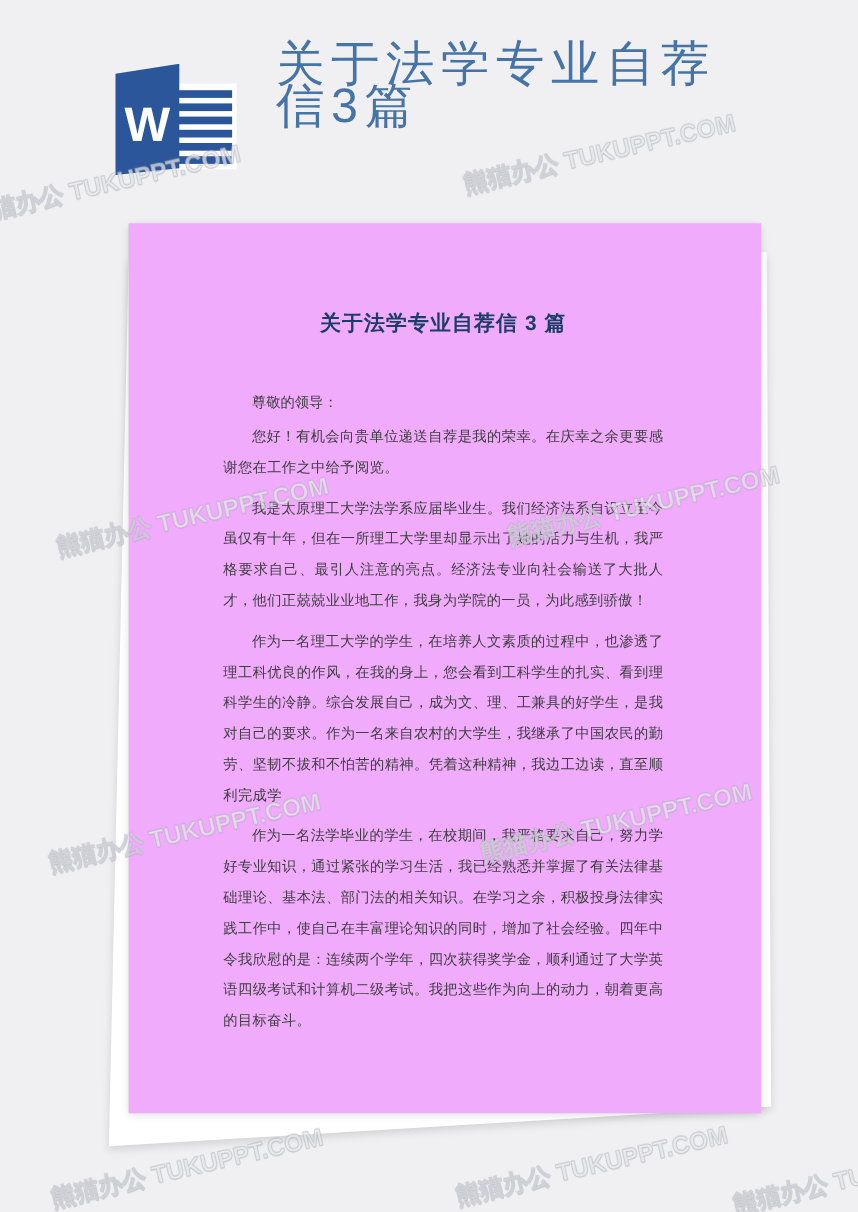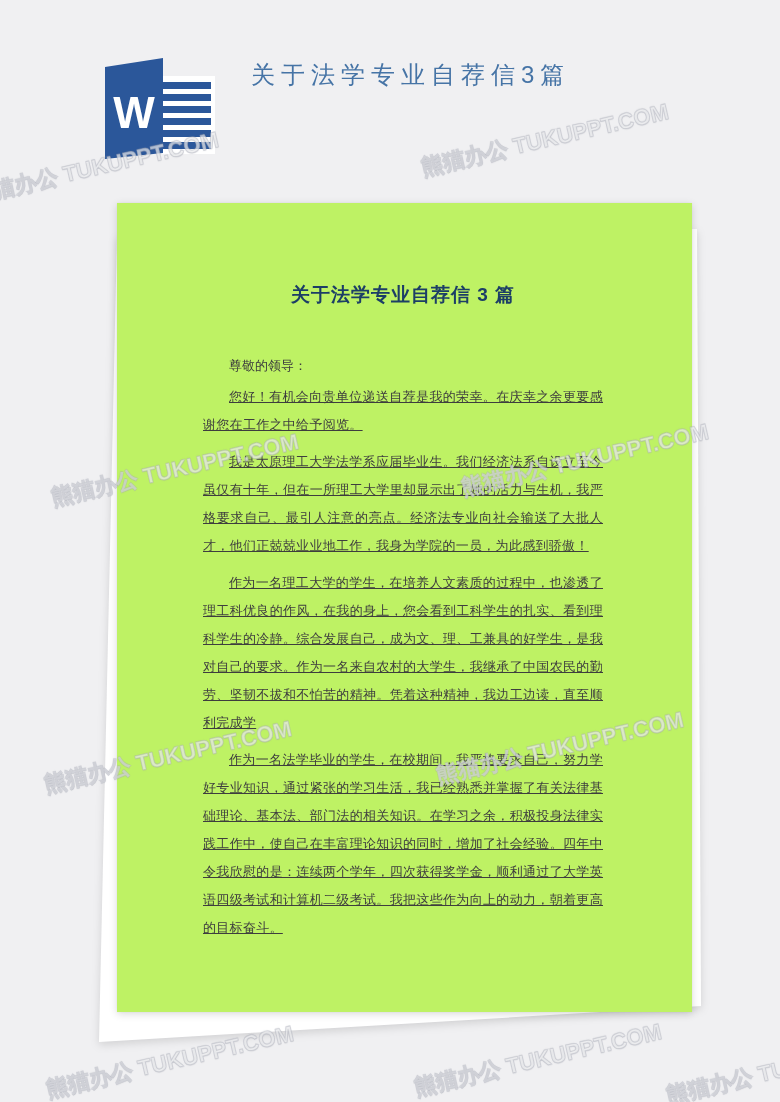--- a/index.html
+++ b/index.html
@@ -11,48 +11,48 @@
   }
   html,body{margin:0;padding:0;}
   body{
     width:780px;height:1102px;position:relative;overflow:hidden;
     background:var(--background);
     font-family:"Liberation Sans","DejaVu Sans",sans-serif;
   }
   
   .header-icon{position:absolute;left:102px;top:58px;width:118px;height:118px;}
   .header-title{
-    position:absolute;left:251px;top:56px;width:420px;
-    font-size:24px;line-height:38px;letter-spacing:6px;
+    position:absolute;left:251px;top:40px;width:420px;
+    font-size:44px;line-height:38px;letter-spacing:6px;
     color:var(--header_title);font-weight:400;
   }
   
   .back-sheet-wrap{position:absolute;left:0;top:0;width:780px;height:1102px;
     filter:drop-shadow(0 3px 4px rgba(0,0,0,0.13));}
   .back-sheet{position:absolute;left:0;top:0;width:780px;height:1102px;background:#ffffff;
     clip-path:polygon(117px 236px,697px 229px,701px 1006px,99px 1042px);}
   .page{
     position:absolute;left:117px;top:203px;width:575px;height:809px;
-    background:#bef264;box-sizing:border-box;
+    background:#f0abfc;box-sizing:border-box;
     padding:78px 89px 16px 86px;overflow:hidden;
     box-shadow:0 2px 8px rgba(0,0,0,0.15),0 0 1px rgba(0,0,0,0.08);
   }
   
   .doc-title{
     margin:0 0 44px 0;text-align:center;
     font-size:19px;line-height:27px;font-weight:bold;letter-spacing:1px;
     color:var(--doc_title);
   }
   .salutation{
     margin:0 0 3px 0;font-size:13px;line-height:28px;color:var(--body_text);
     text-indent:2em;
   }
   .para{
     margin:0 0 9px 0;font-size:13px;line-height:28px;color:var(--body_text);
-    text-align:justify;text-indent:2em;letter-spacing:0.3px;text-decoration:underline;
+    text-align:justify;text-indent:2em;letter-spacing:0.3px;
   }
   
   #watermark-layer{position:absolute;left:0;top:0;width:780px;height:1102px;
     pointer-events:none;z-index:6;}
   .watermark{
     position:absolute;white-space:nowrap;font-weight:bold;font-size:22px;
     color:rgba(255,255,255,0.55);
     -webkit-text-stroke:1px rgba(172,175,185,0.42);
     text-shadow:0 1px 1px rgba(160,163,172,0.30),0 -1px 1px rgba(160,163,172,0.22);
     transform:translate(-50%,-50%) rotate(-13deg);

